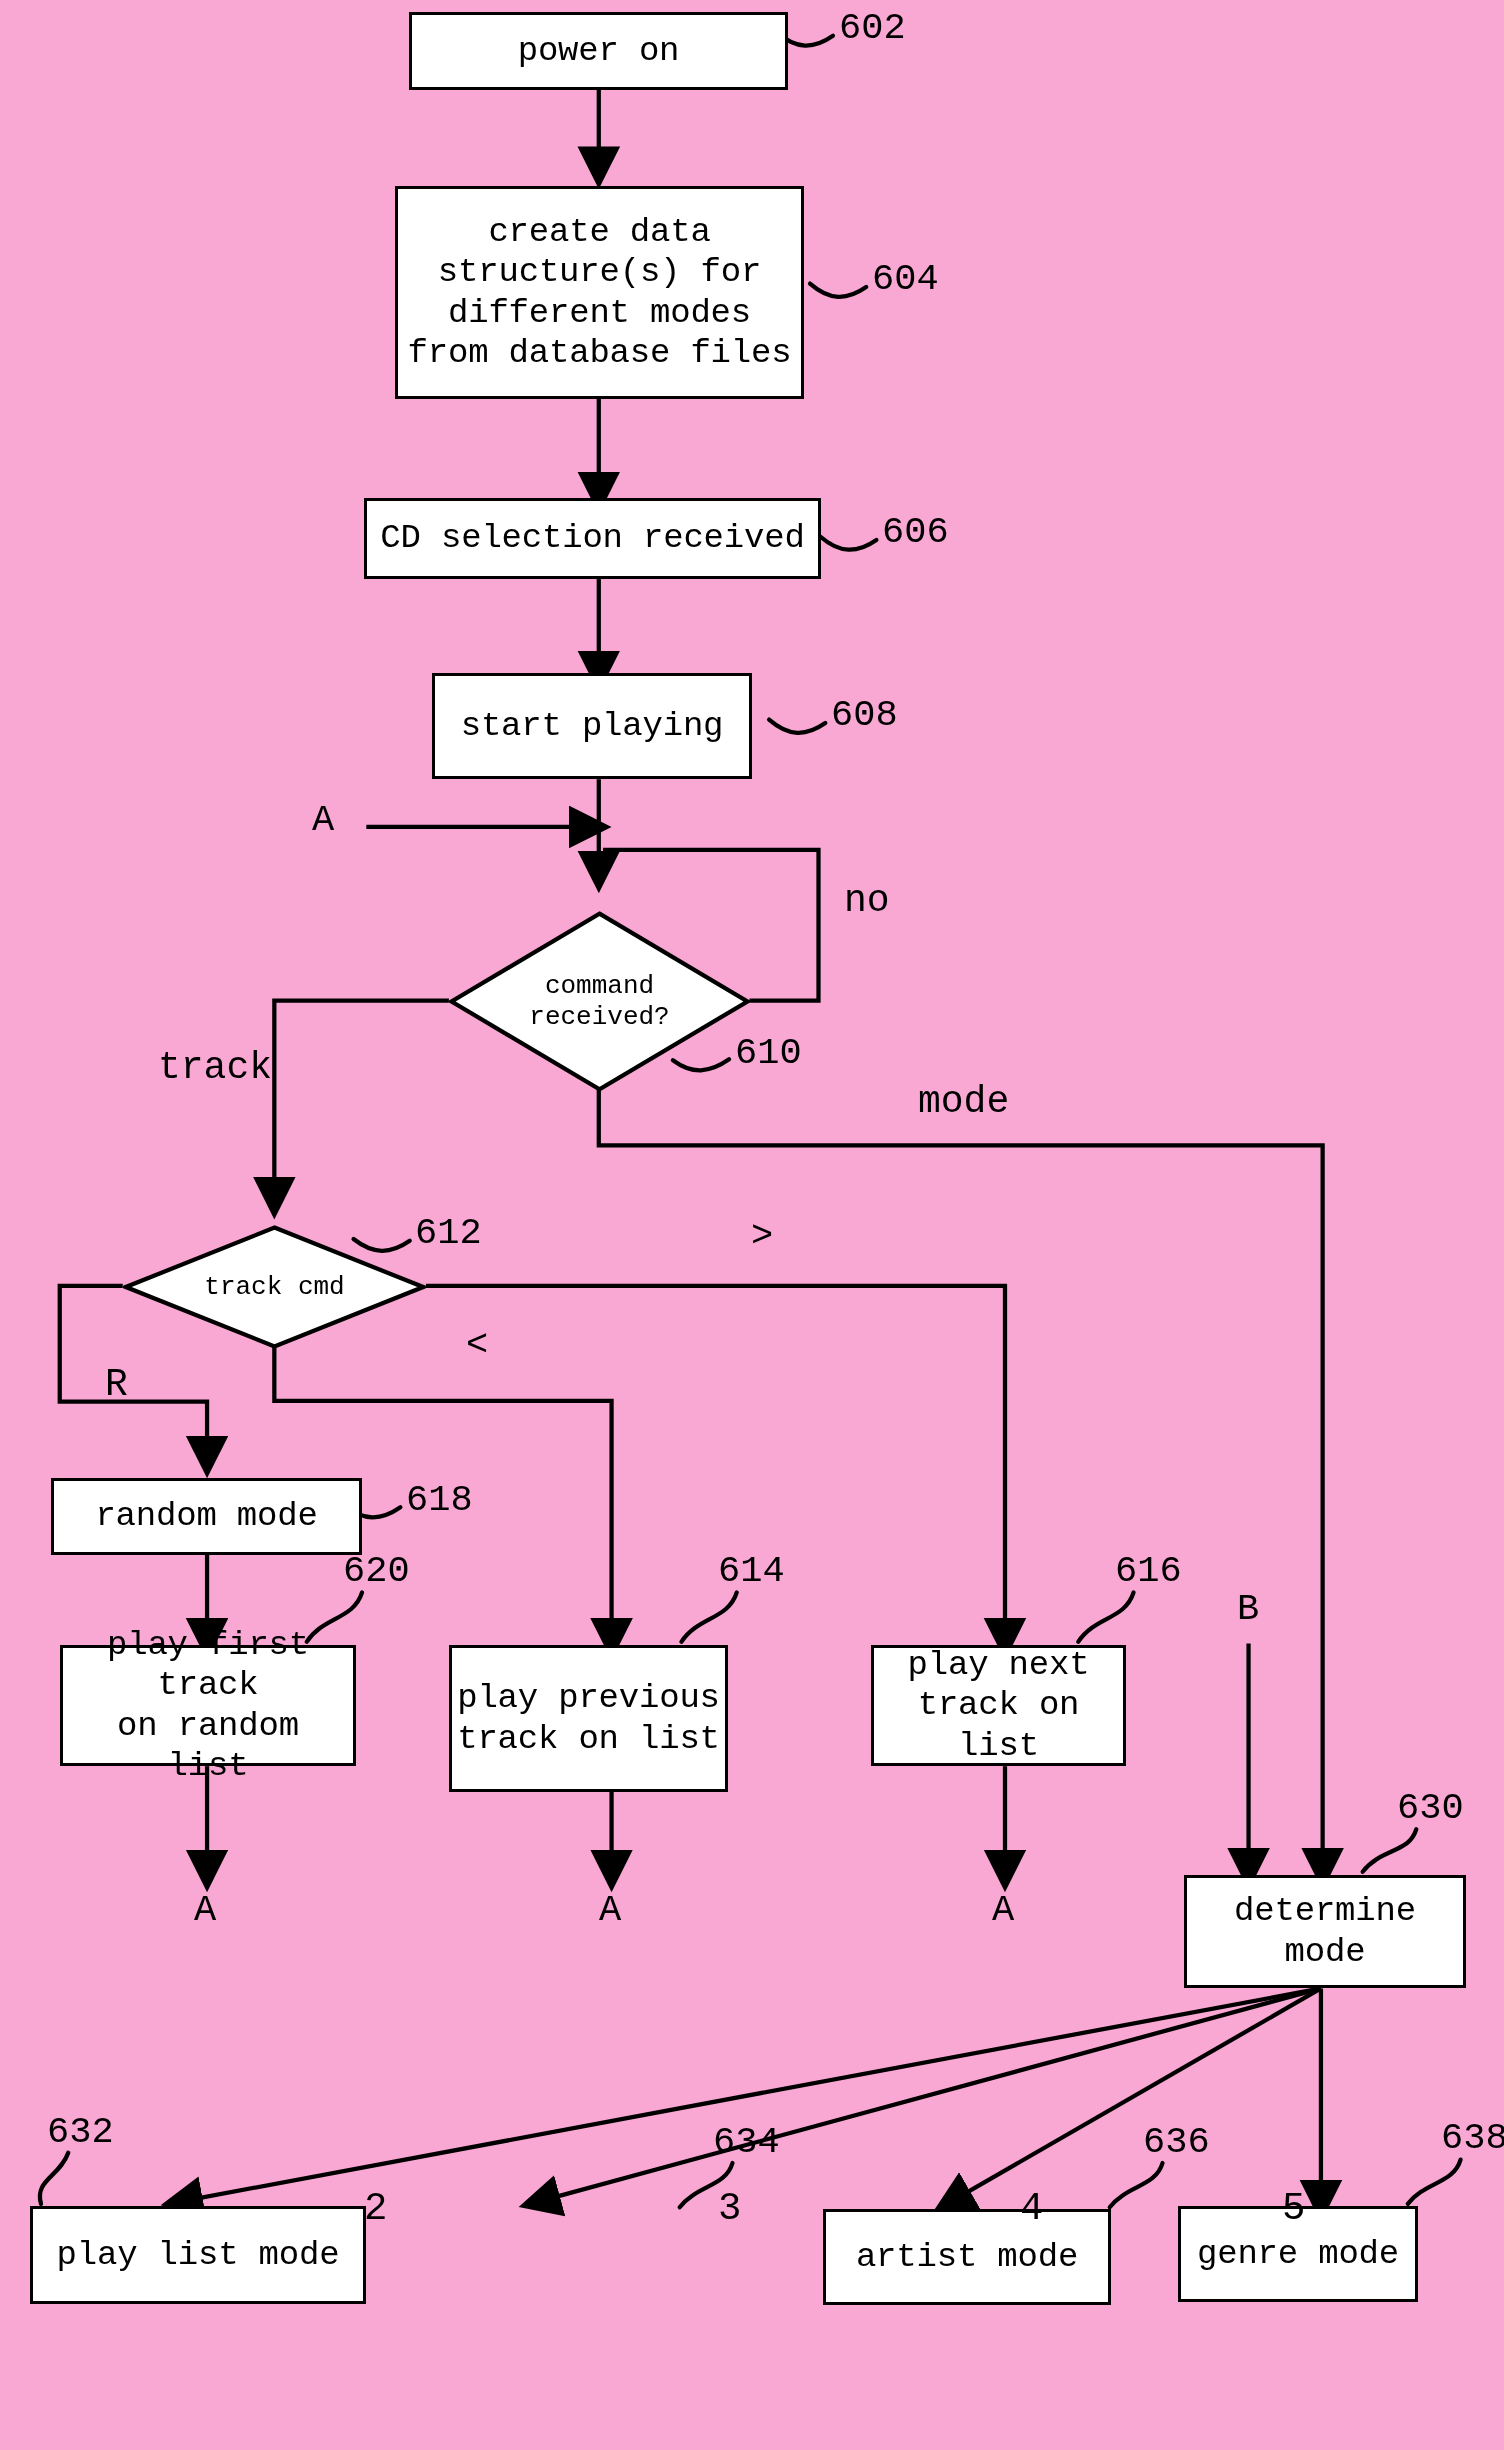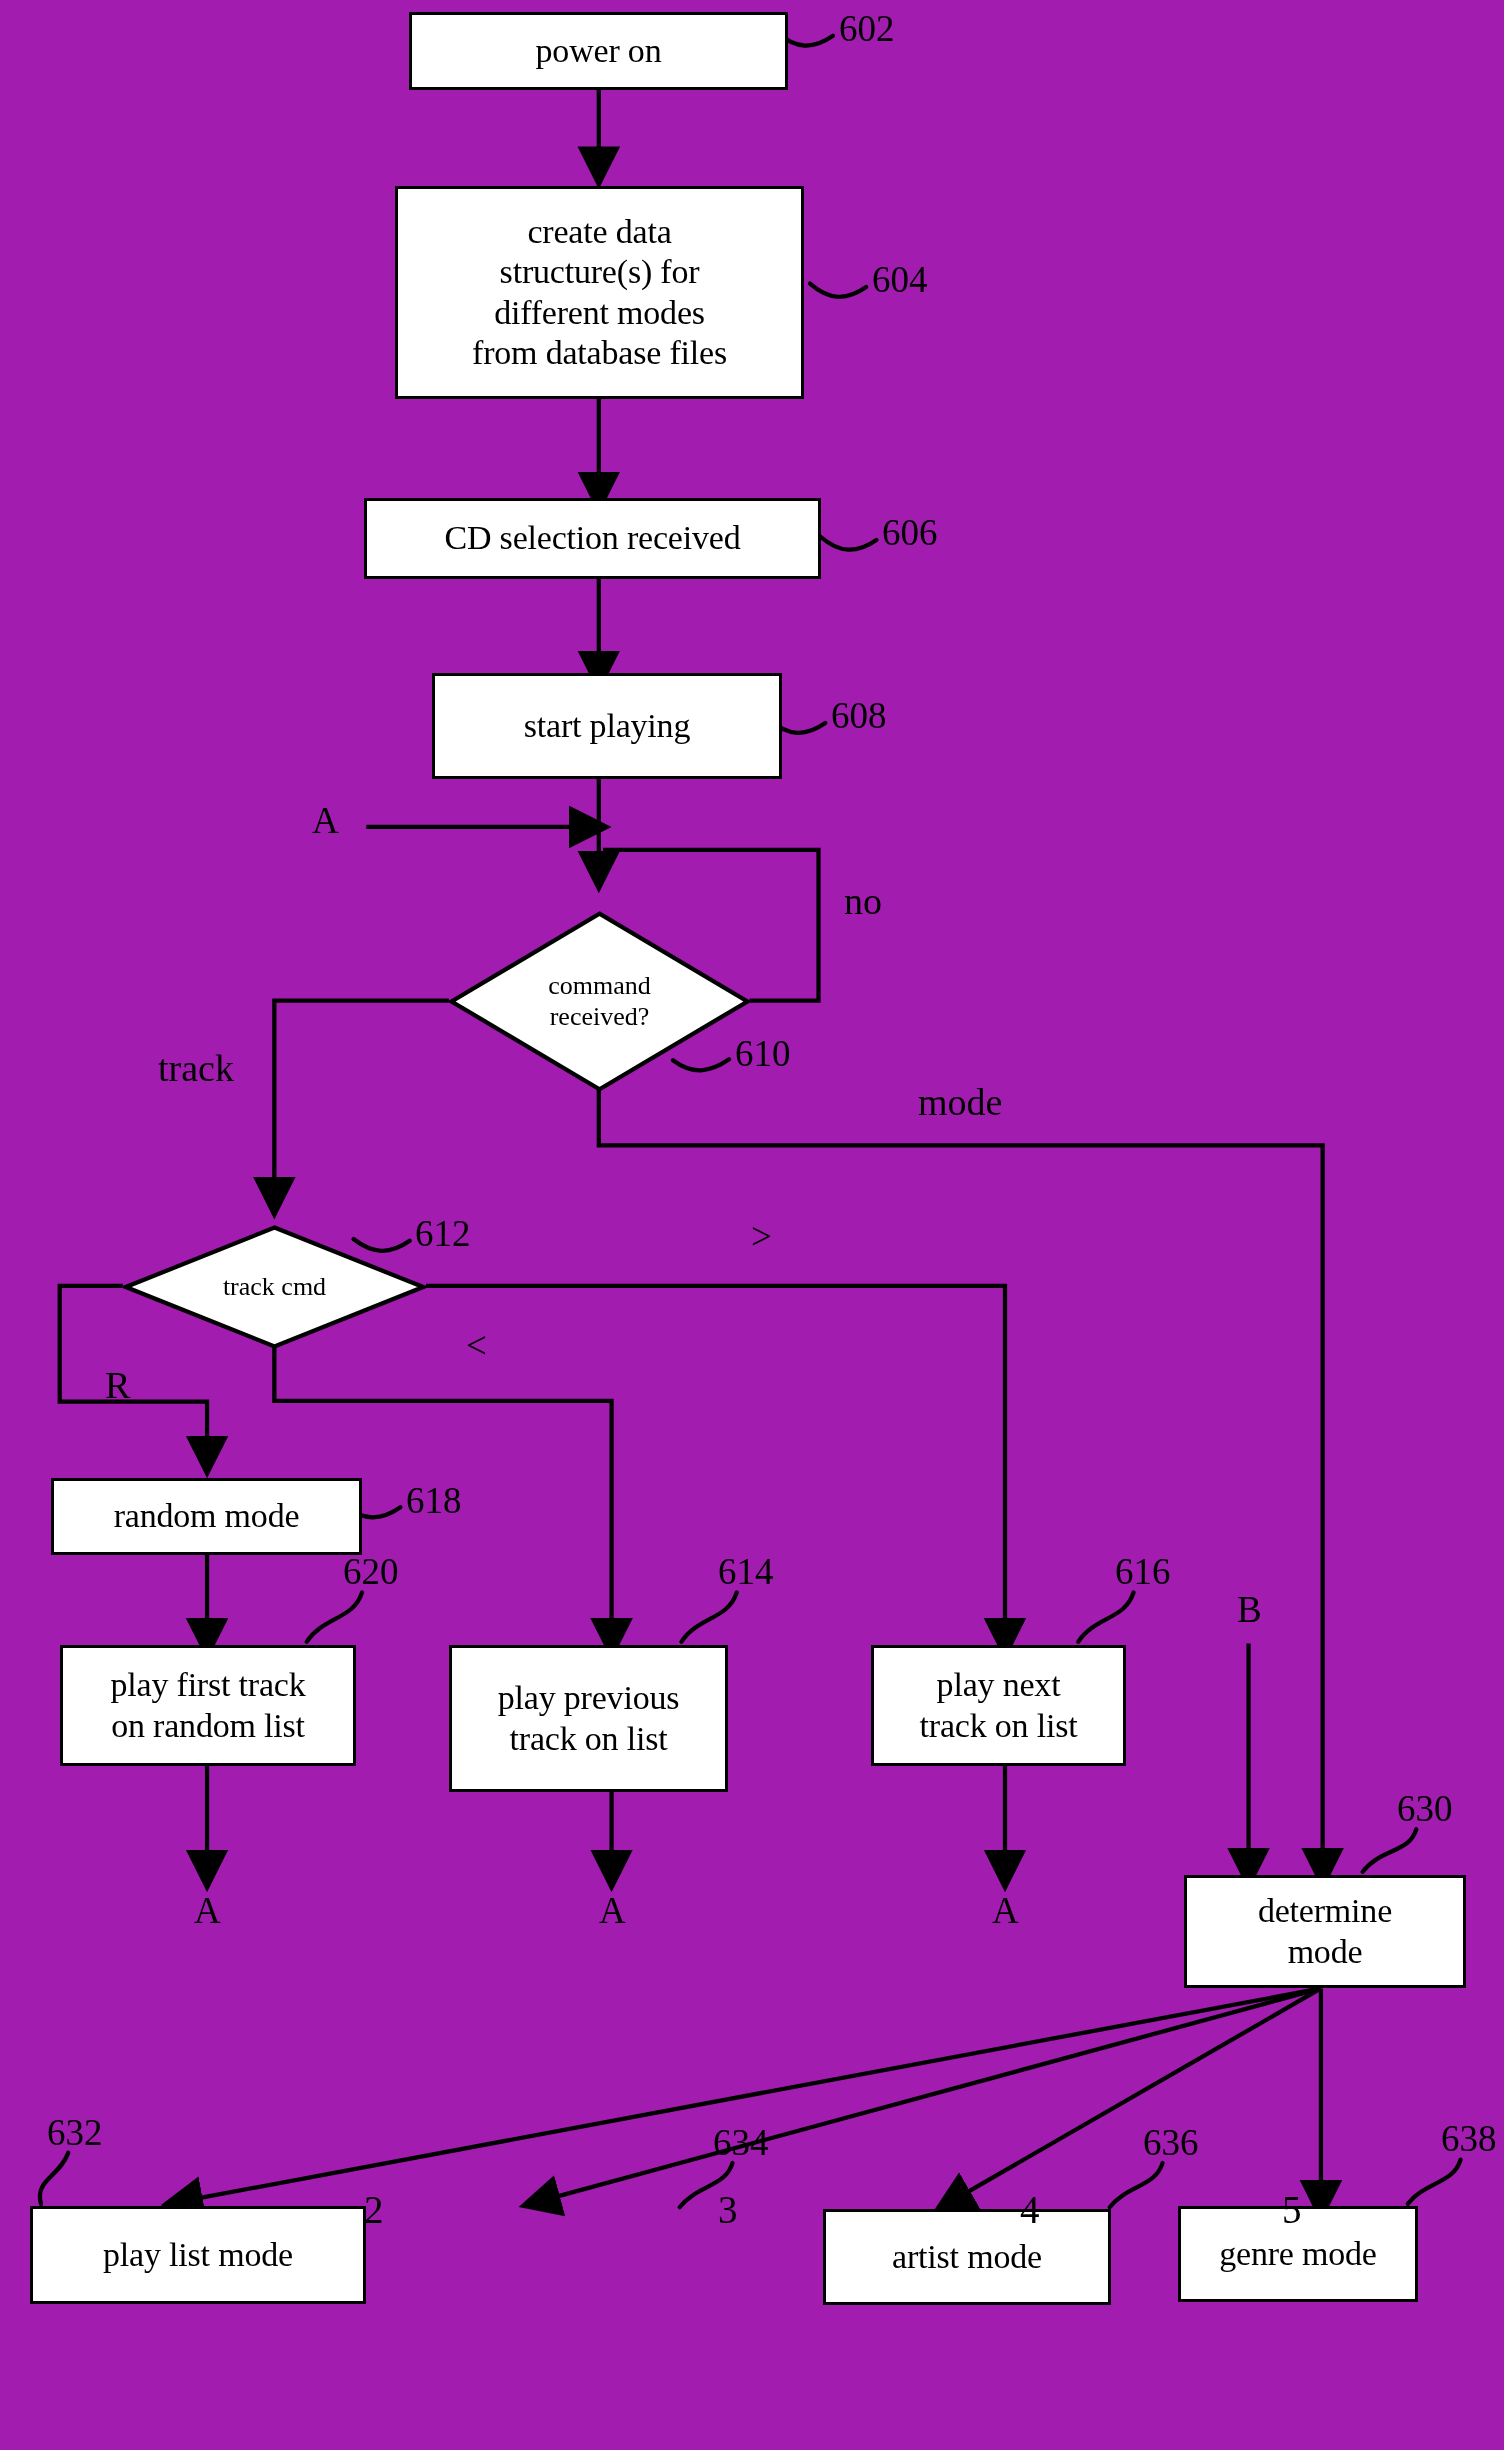--- a/index.html
+++ b/index.html
@@ -5,22 +5,22 @@
 <style>
   html, body {
     margin: 0;
     padding: 0;
     background: #ffffff;
   }
   #canvas {
     position: relative;
     width: 1505px;
     height: 2450px;
-    background: #a21caf;
-    font-family: Liberation Serif, serif;
+    background: #f9a8d4;
+    font-family: Liberation Mono, monospace;
     overflow: hidden;
   }
   #wires {
     position: absolute;
     left: 0; top: 0;
     width: 1505px;
     height: 2450px;
   }
   
   .node {
@@ -185,21 +185,21 @@
     <span>create data</span>
     <span>structure(s) for</span>
     <span>different modes</span>
     <span>from database files</span>
   </div>
 
   <div class="node tight" style="left:364px; top:498px; width:457px; height:81px;">
     <span>CD selection received</span>
   </div>
 
-  <div class="node" style="left:432px; top:673px; width:350px; height:106px;">
+  <div class="node" style="left:432px; top:673px; width:320px; height:106px;">
     <span>start playing</span>
   </div>
 
   <div class="diamond" style="left:449px; top:911px; width:301px; height:181px;">
     <svg viewBox="0 0 353 212" width="301" height="181">
       <polygon points="176.5,3 350,106 176.5,209 3,106" fill="#fff" stroke="#000" stroke-width="5"></polygon>
     </svg>
     <div class="dlabel">
       <span>command</span>
       <span>received?</span>

